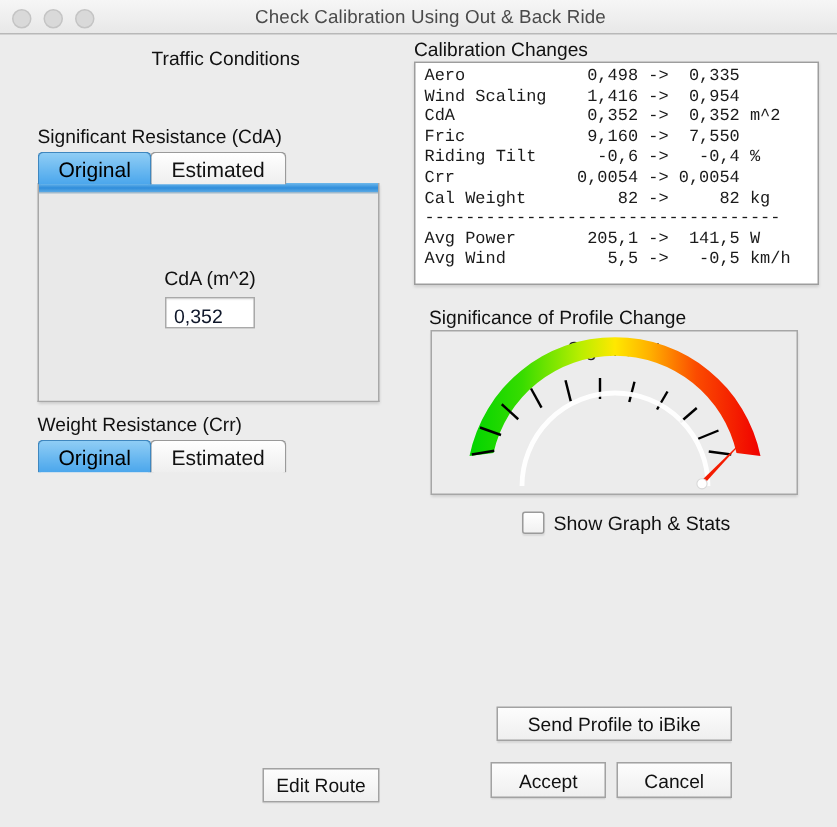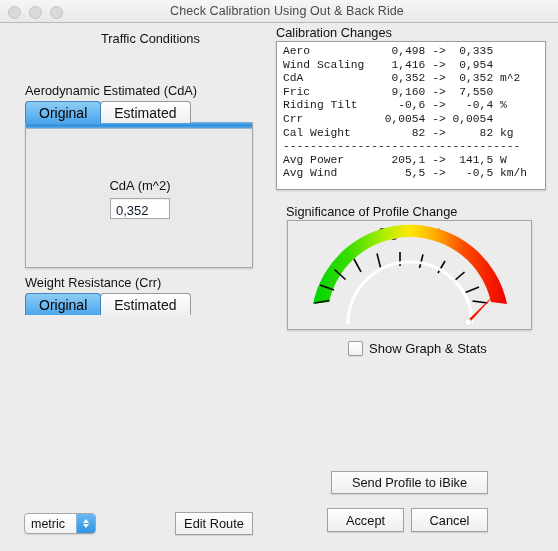--- a/index.html
+++ b/index.html
@@ -221,21 +221,21 @@
       <div class="dot"></div>
       <div class="dot"></div>
       <div class="dot"></div>
     </div>
     <div class="titletext">Check Calibration Using Out &amp; Back Ride</div>
   </div>
 
   <div class="grouplabel" style="left:101px; top:31px;">Traffic Conditions</div>
 
 
-  <div class="grouplabel" style="left:25px; top:83px;">Aerodynamic Estimated (CdA)</div>
+  <div class="grouplabel" style="left:25px; top:83px;">Significant Resistance (CdA)</div>
 
   <div class="tabview" style="left:25px; top:101px; width:228px; height:167px;">
     <div class="tabstrip">
       <div class="tab active">
         <span>Original</span>
       </div>
       <div class="tab">
         <span>Estimated</span>
       </div>
     </div>
@@ -256,27 +256,20 @@
     <div class="tabstrip">
       <div class="tab active">
         <span>Original</span>
       </div>
       <div class="tab">
         <span>Estimated</span>
       </div>
     </div>
   </div>
 
-  <div class="popup" style="left:24px; top:513px; width:72px;">
-    <div class="ptext">metric</div>
-    <div class="pstep">
-      <div class="chev up"></div>
-      <div class="chev dn"></div>
-    </div>
-  </div>
 
   <div class="btn" style="left:175px; top:512px; width:78px; height:23px;">
     <span>Edit Route</span>
   </div>
 
   <div class="grouplabel" style="left:276px; top:25px;">Calibration Changes</div>
 
   <div class="textarea" style="left:276px; top:41px; width:270px; height:149px;">
     <pre>Aero            0,498 -&gt;  0,335
 Wind Scaling    1,416 -&gt;  0,954

